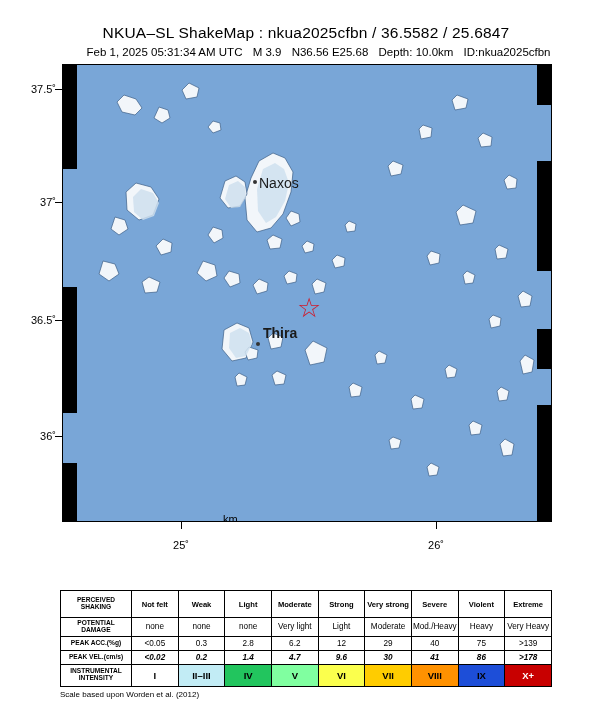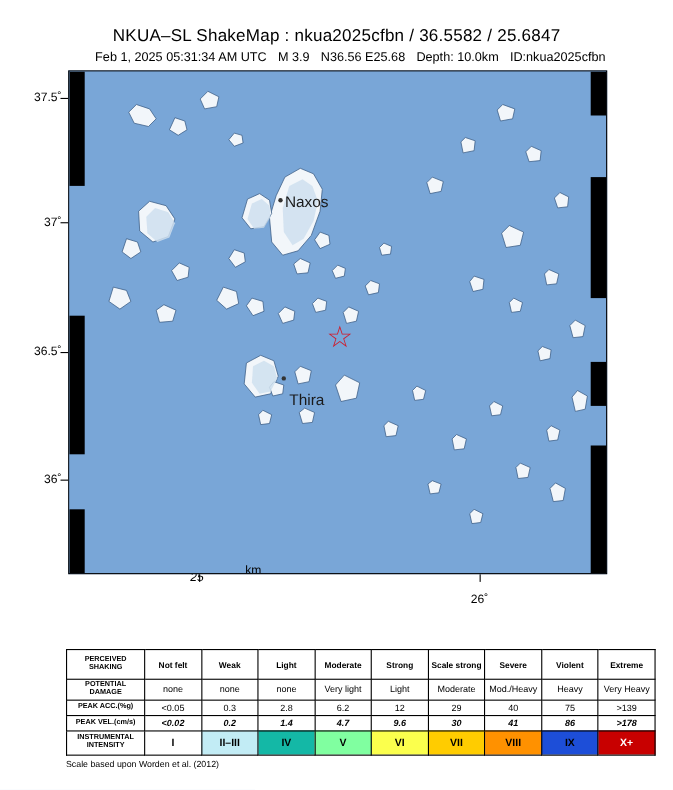--- a/index.html
+++ b/index.html
@@ -117,21 +117,21 @@
     left: 62px;
     top: 566px;
     font-size: 10.5px;
   }
 
   
   #legend {
     position: absolute;
     left: 60px;
     top: 590px;
-    width: 536px;
+    width: 492px;
     border-collapse: collapse;
     font-size: 8.2px;
     table-layout: fixed;
     padding-left: 24px;
   }
   #legend td, #legend th {
     border: 1px solid #000;
     text-align: center;
     vertical-align: middle;
     padding: 2px 1px;
@@ -174,21 +174,21 @@
     <span>N36.56 E25.68</span>
     <span>Depth: 10.0km</span>
     <span>ID:nkua2025cfbn</span>
   </div>
 
   <div class="axis-label lat-label" style="top:83px;">37.5˚</div>
   <div class="axis-label lat-label" style="top:196px;">37˚</div>
   <div class="axis-label lat-label" style="top:314px;">36.5˚</div>
   <div class="axis-label lat-label" style="top:430px;">36˚</div>
 
-  <div class="axis-label lon-label" style="left:151px; top:519px;font-style:italic;">25˚</div>
+  <div class="axis-label lon-label" style="left:151px; top:539px;">25˚</div>
   <div class="axis-label lon-label" style="left:406px; top:539px;">26˚</div>
 
   <div class="tick" style="left:55px; top:89px;  width:7px; height:1px;"></div>
   <div class="tick" style="left:55px; top:202px; width:7px; height:1px;"></div>
   <div class="tick" style="left:55px; top:320px; width:7px; height:1px;"></div>
   <div class="tick" style="left:55px; top:436px; width:7px; height:1px;"></div>
   <div class="tick" style="left:181px; top:522px; width:1px; height:7px;"></div>
   <div class="tick" style="left:436px; top:522px; width:1px; height:7px;"></div>
 
   <div id="map-frame">
@@ -265,41 +265,41 @@
         <path d="M200 104 l12 -6 9 6 5 14 -4 18 -9 16 -10 6 -8 -12 -1 -22 z"></path>
         <path d="M166 120 l9 -4 7 6 1 10 -6 10 -9 1 -6 -9 z"></path>
         <path d="M177 263 l9 5 3 11 -6 12 -10 2 -7 -10 1 -15 z"></path>
         <path d="M78 124 l12 4 6 10 -5 13 -11 4 -9 -8 -1 -15 z"></path>
       </g>
     </svg>
 
     <div id="epicenter" style="left:246px; top:242px;">☆</div>
 
     <div class="place-label" style="left:196px; top:110px;">Naxos</div>
-    <div class="place-label" style="left:200px; top:290px;">Thira</div>
+    <div class="place-label" style="left:200px; top:260px;font-weight:bold;">Thira</div>
     <div style="position:absolute;left:193px;top:277px;width:4px;height:4px;border-radius:50%;background:#333;"></div>
     <div style="position:absolute;left:190px;top:115px;width:4px;height:4px;border-radius:50%;background:#333;"></div>
 
     <div id="scalebar">
       <div class="km-text">km</div>
 
     </div>
   </div>
 
 
   <table id="legend">
     <tbody>
         <tr>
       <td class="rowhead">PERCEIVED SHAKING</td>
       <td class="colhead">Not felt</td>
       <td class="colhead">Weak</td>
       <td class="colhead">Light</td>
       <td class="colhead">Moderate</td>
       <td class="colhead">Strong</td>
-      <td class="colhead">Scale strong</td>
+      <td class="colhead">Very strong</td>
       <td class="colhead">Severe</td>
       <td class="colhead">Violent</td>
       <td class="colhead">Extreme</td>
     </tr>
     <tr>
       <td class="rowhead">POTENTIAL DAMAGE</td>
       <td>none</td>
       <td>none</td>
       <td>none</td>
       <td>Very light</td>
@@ -330,21 +330,21 @@
       <td class="bold-i">9.6</td>
       <td class="bold-i">30</td>
       <td class="bold-i">41</td>
       <td class="bold-i">86</td>
       <td class="bold-i">&gt;178</td>
     </tr>
     <tr>
       <td class="rowhead">INSTRUMENTAL INTENSITY</td>
       <td class="rom" style="background:#ffffff">I</td>
       <td class="rom" style="background:#c2ecf5">II–III</td>
-      <td class="rom" style="background:#14b8a6">IV</td>
+      <td class="rom" style="background:#22c55e">IV</td>
       <td class="rom" style="background:#80ffa0">V</td>
       <td class="rom" style="background:#fbff4d">VI</td>
       <td class="rom" style="background:#ffcc00">VII</td>
       <td class="rom" style="background:#ff9100">VIII</td>
       <td class="rom" style="background:#1d4ed8;color:#000">IX</td>
       <td class="rom" style="background:#c80000;color:#fff">X+</td>
     </tr>
   </tbody>
     </table>
 

